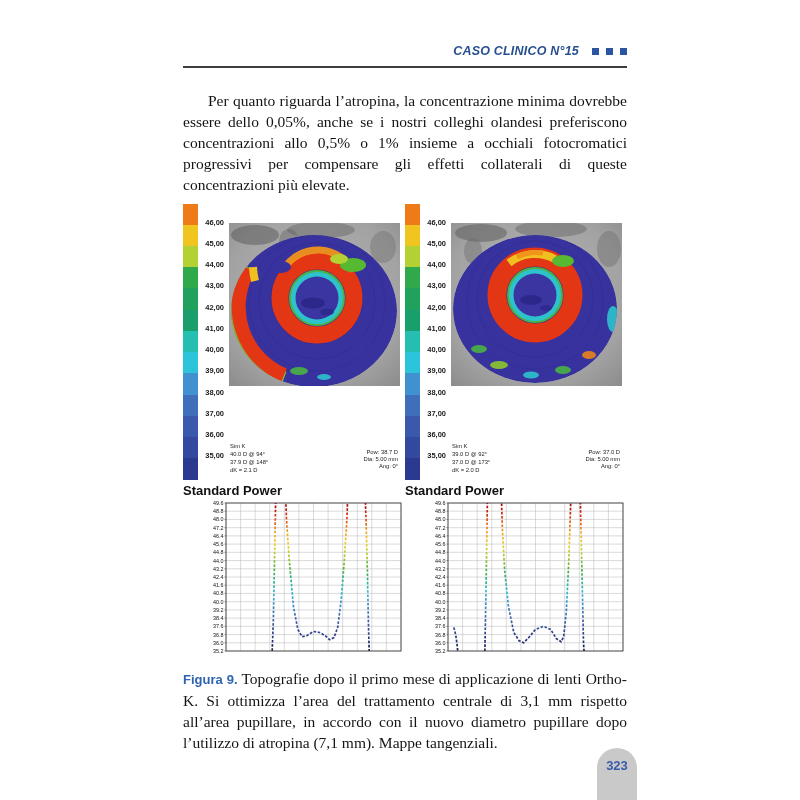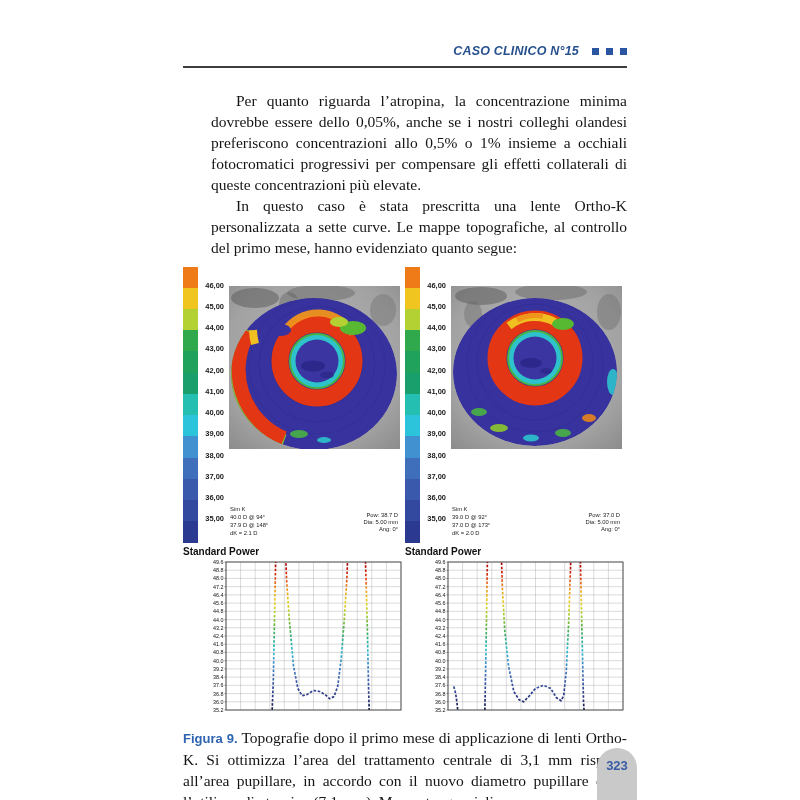--- a/index.html
+++ b/index.html
@@ -9,39 +9,39 @@
   .content { position:absolute; left:183px; top:42px; width:444px; }
 
   
   .header-row { display:flex; justify-content:flex-end; align-items:center; gap:4px; height:18px; }
   .header-title { font-family:"Liberation Sans", sans-serif; font-style:italic; font-weight:bold; font-size:12.5px; color:#27508f; letter-spacing:.2px; margin-right:6px; }
   .sq { width:7px; height:7px; background:#2b55a0; display:inline-block; margin-left:3px; }
   .rule { height:1.5px; background:#3d3d3d; margin-top:6px; }
 
   
   .bodytext { margin-top:22px; font-size:15.5px; line-height:21px; color:#141414; text-align:justify; }
-  .bodytext p { text-indent:25px;margin-left:28px; }
+  .bodytext p { text-indent:25px; }
 
   
   .figure-panels { display:flex; margin-top:7px;align-items:flex-end; }
   .panel { width:222px; position:relative; }
 
   .map-row { display:flex; height:278px; }
   .colorbar { width:15px; height:276px; margin-top:2px; display:flex; flex-direction:column; }
   .colorbar div { flex:1; }
   .scale-col { width:31px; height:276px; position:relative; font-family:"Liberation Sans", sans-serif; font-size:7.5px; font-weight:bold; color:#191919; }
   .scale-col div { position:absolute; right:5px; }
   .map-right { width:172px; display:flex; flex-direction:column; }
   .map-wrap { margin-top:21px; width:171px; height:163px; }
   .map-wrap svg { display:block; }
   .annot-row { display:flex; justify-content:space-between; margin-top:56px; font-family:"Liberation Sans", sans-serif; font-size:5.8px; color:#1c1c1c; }
   .simk { line-height:8px; margin-left:1px; }
   .cursor { text-align:right; line-height:7px; margin-top:7px; margin-right:3px; }
 
-  .chart-title { font-family:"Liberation Sans", sans-serif; font-weight:bold; font-size:10px; color:#111; margin-top:3px; }
+  .chart-title { font-family:"Liberation Sans", sans-serif; font-weight:bold; font-size:13px; color:#111; margin-top:3px; }
   .chart-box { margin-top:2px; }
 
   
   .caption { margin-top:8px; font-size:15.5px; line-height:21px; color:#141414; text-align:justify; }
   .caption-label { font-family:"Liberation Sans", sans-serif; font-weight:bold; color:#2e64b0; font-size:13px; }
 
   
   .page-tab { position:absolute; left:597px; top:748px; width:40px; height:52px; background:#c9c9c9; border-radius:20px 20px 0 0; text-align:center; }
   .page-tab span { display:inline-block; margin-top:10px; font-family:"Liberation Sans", sans-serif; font-weight:bold; font-size:13px; color:#3a5ca8; }
 </style>
@@ -54,21 +54,20 @@
     <div class="header-row">
       <span class="header-title">CASO CLINICO N°15</span>
       <span class="sq"></span>
       <span class="sq"></span>
       <span class="sq"></span>
     </div>
     <div class="rule"></div>
 
     <div class="bodytext">
       <p>Per quanto riguarda l’atropina, la concentrazione minima dovrebbe essere dello 0,05%, anche se i nostri colleghi olandesi preferiscono concentrazioni allo 0,5% o 1% insieme a occhiali fotocromatici progressivi per compensare gli effetti collaterali di queste concentrazioni più elevate.</p>
-      <p>In questo caso è stata prescritta una lente Ortho-K personalizzata a sette curve. Le mappe topografiche, al controllo del primo mese, hanno evidenziato quanto segue:</p>
     </div>
 
     <div class="figure-panels">
 
       <div class="panel">
         <div class="map-row">
           <div class="colorbar">
               <div style="background: rgb(238, 122, 24);"></div>
               <div style="background: rgb(240, 197, 32);"></div>
               <div style="background: rgb(180, 209, 51);"></div>

